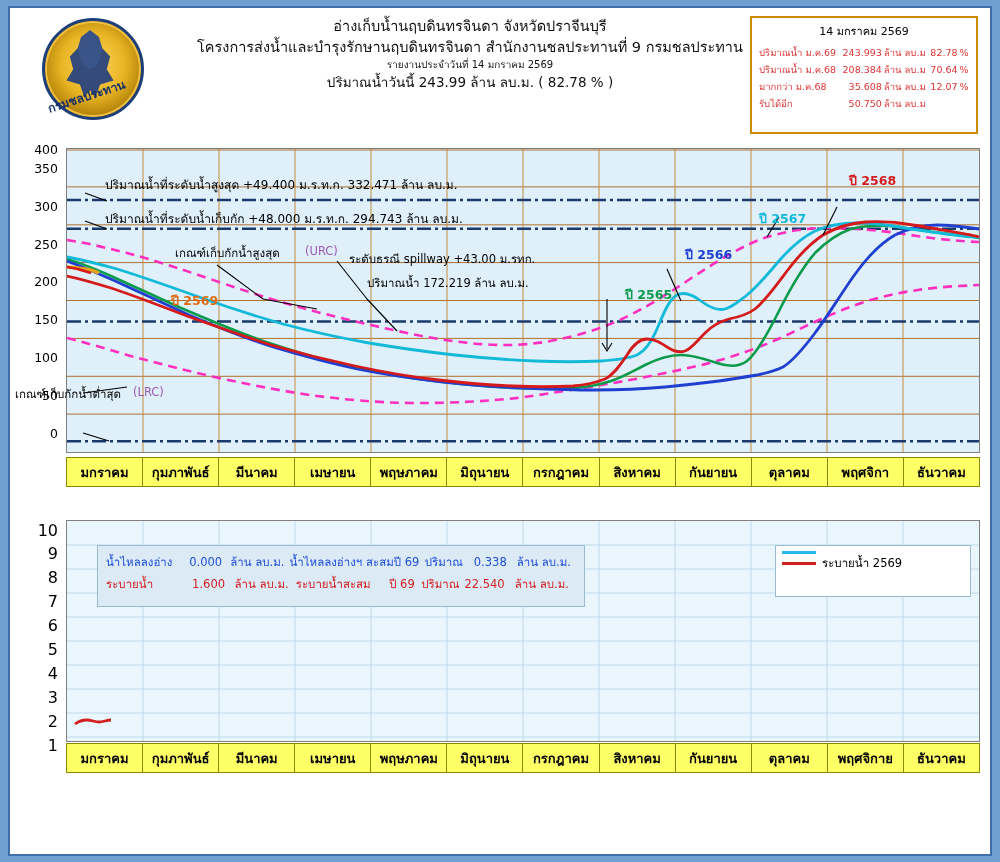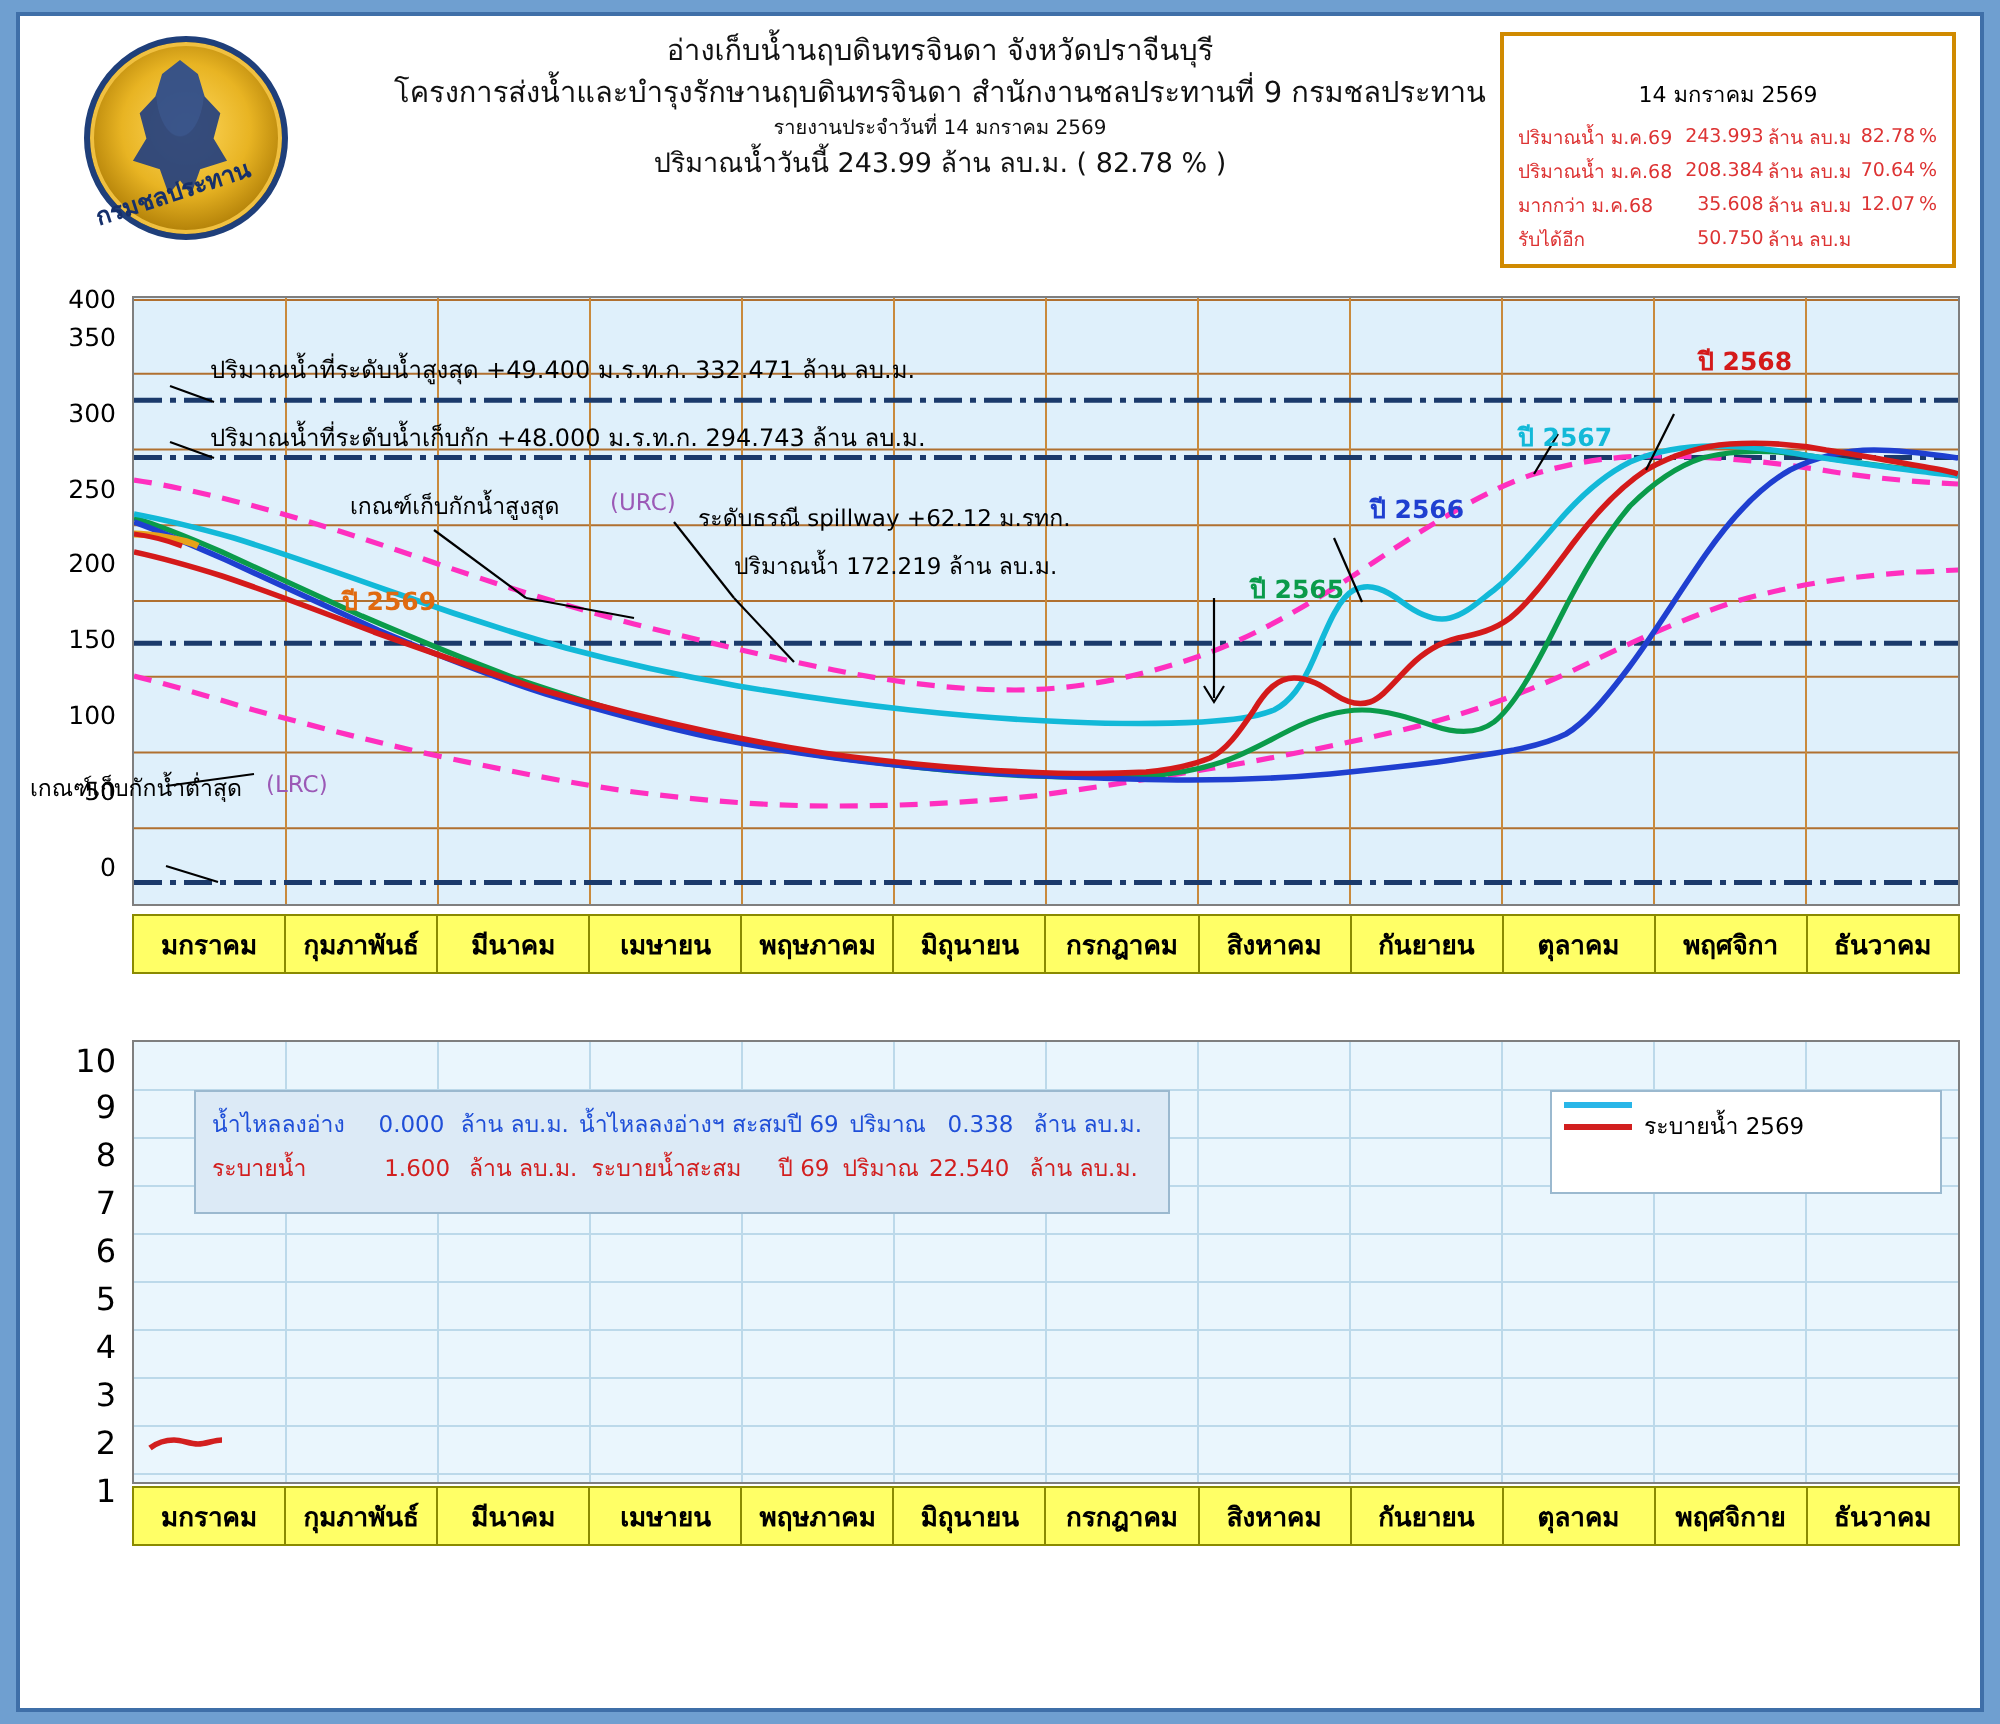--- a/index.html
+++ b/index.html
@@ -41,21 +41,21 @@
   #titles{position:absolute;left:150px;top:8px;width:620px;text-align:center;color:#111;}
   #titles div{line-height:1.45;}
   .t1{font-size:14.5px;}
   .t2{font-size:14.5px;}
   .t3{font-size:10px;}
   .t4{font-size:13.5px;}
   
   #infobox{
     position:absolute;right:12px;top:8px;width:228px;height:118px;
     border:2px solid #d08a00;background:#ffffff;box-sizing:border-box;
-    padding:20px 6px;
+    padding:4px 6px;
   }
   #infobox .date{text-align:center;font-size:11px;color:#000;margin-bottom:4px;}
   #infobox table{border-collapse:collapse;width:100%;font-size:9.5px;color:#d33;}
   #infobox td{padding:1px 1px;white-space:nowrap;}
   #infobox td.num{text-align:right;}
   #infobox tr.last td{color:#d33;}
   
   #chart1{
     position:absolute;left:56px;top:140px;width:914px;height:305px;
     background:#dff0fb;border:1px solid #7f7f7f;box-sizing:border-box;
@@ -242,21 +242,21 @@
         <line x1="600" y1="120" x2="614" y2="152"></line>
         <line x1="712" y1="68" x2="700" y2="88"></line>
         <line x1="770" y1="58" x2="756" y2="86"></line>
       </g>
     </svg>
 
     <div class="anno" style="left:38px;top:26px">ปริมาณน้ำที่ระดับน้ำสูงสุด +49.400 ม.ร.ท.ก. 332.471 ล้าน ลบ.ม.</div>
     <div class="anno" style="left:38px;top:60px">ปริมาณน้ำที่ระดับน้ำเก็บกัก +48.000 ม.ร.ท.ก. 294.743 ล้าน ลบ.ม.</div>
     <div class="anno sm" style="left:108px;top:95px">เกณฑ์เก็บกักน้ำสูงสุด</div>
     <div class="anno sm" style="left:238px;top:95px;color:#9b59b6">(URC)</div>
-    <div class="anno sm" style="left:282px;top:101px">ระดับธรณี spillway +62.12 ม.รทก.</div>
+    <div class="anno sm" style="left:282px;top:101px">ระดับธรณี spillway +43.00 ม.รทก.</div>
     <div class="anno sm" style="left:300px;top:125px">ปริมาณน้ำ 172.219 ล้าน ลบ.ม.</div>
     <div class="anno sm" style="left:-52px;top:236px">เกณฑ์เก็บกักน้ำต่ำสุด</div>
     <div class="anno sm" style="left:66px;top:236px;color:#9b59b6">(LRC)</div>
 
     <div class="yearlab" style="left:104px;top:142px;color:#e06a10">ปี 2569</div>
     <div class="yearlab" style="left:558px;top:136px;color:#0a9b4a">ปี 2565</div>
     <div class="yearlab" style="left:618px;top:96px;color:#1f3fd0">ปี 2566</div>
     <div class="yearlab" style="left:692px;top:60px;color:#12b9d8">ปี 2567</div>
     <div class="yearlab" style="left:782px;top:22px;color:#d41a1a">ปี 2568</div>
   </div>

